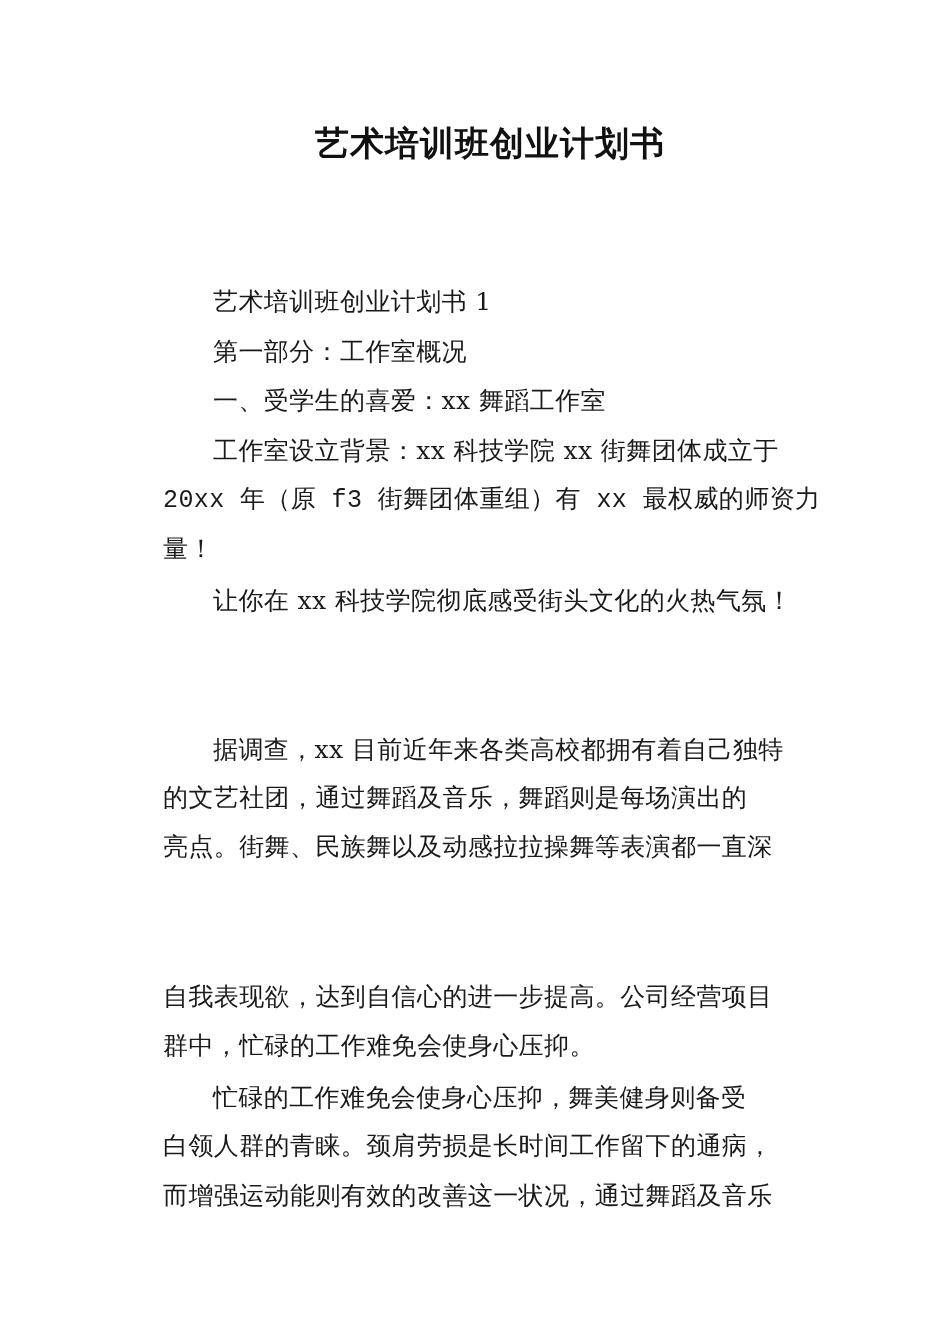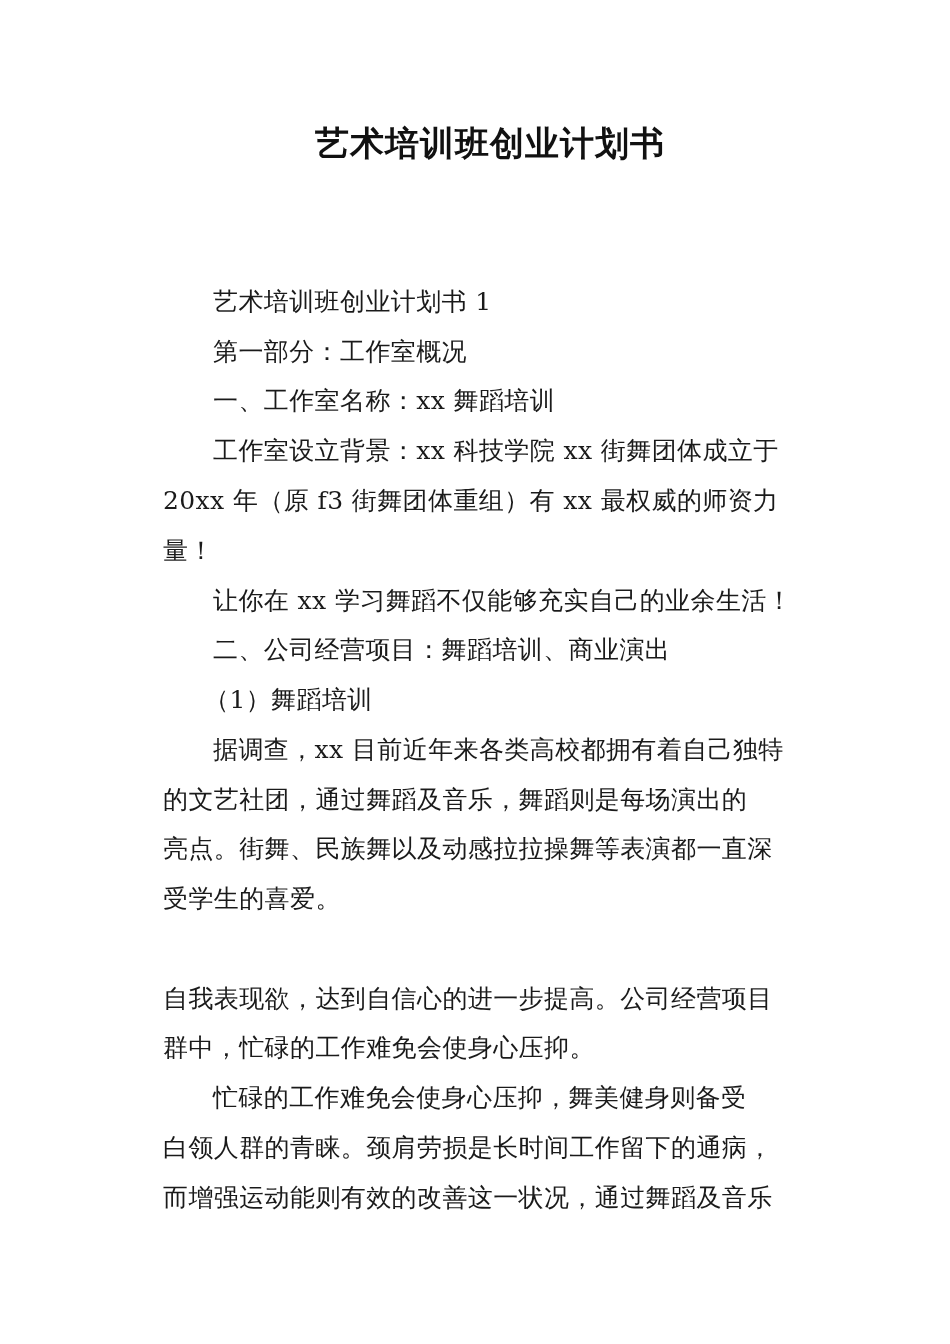--- a/index.html
+++ b/index.html
@@ -9,40 +9,37 @@
     position: absolute; left: 0; top: 118px; width: 980px; text-align: center;
     font-family: "DejaVu Sans", sans-serif; font-weight: bold; font-size: 34px;
     color: #111111; letter-spacing: 1px; line-height: 50px;
   }
   .line {
     position: absolute; white-space: nowrap;
     font-family: "DejaVu Serif", serif; font-size: 25px; color: #1a1a1a;
     line-height: 36px; letter-spacing: 0.4px; text-align: right;
   }
   .ind { left: 213px; }
-  .noind { left: 163px; }
+  .noind { left: 163px; font-family: Liberation Mono, monospace; }
   .sub { left: 204px; }
 </style>
 </head>
 <body>
 
 <div class="page">
   <div class="title">艺术培训班创业计划书</div>
 
   <div class="line ind" style="top:284px">艺术培训班创业计划书 1</div>
   <div class="line ind" style="top:334px">第一部分：工作室概况</div>
-  <div class="line ind" style="top:383px">一、工作室名称：xx 舞蹈培训</div>
+  <div class="line ind" style="top:383px">一、受学生的喜爱：xx 舞蹈工作室</div>
   <div class="line ind" style="top:433px">工作室设立背景：xx 科技学院 xx 街舞团体成立于</div>
   <div class="line noind" style="top:483px">20xx 年（原 f3 街舞团体重组）有 xx 最权威的师资力</div>
   <div class="line noind" style="top:533px">量！</div>
-  <div class="line ind" style="top:583px">让你在 xx 学习舞蹈不仅能够充实自己的业余生活！</div>
-  <div class="line ind" style="top:632px">二、公司经营项目：舞蹈培训、商业演出</div>
-  <div class="line sub" style="top:682px">（1）舞蹈培训</div>
+  <div class="line ind" style="top:583px">让你在 xx 科技学院彻底感受街头文化的火热气氛！</div>
   <div class="line ind" style="top:732px">据调查，xx 目前近年来各类高校都拥有着自己独特</div>
   <div class="line noind" style="top:782px">的文艺社团，通过舞蹈及音乐，舞蹈则是每场演出的</div>
   <div class="line noind" style="top:831px">亮点。街舞、民族舞以及动感拉拉操舞等表演都一直深</div>
-  <div class="line noind" style="top:881px">受学生的喜爱。</div>
   <div class="line noind" style="top:981px">自我表现欲，达到自信心的进一步提高。公司经营项目</div>
   <div class="line noind" style="top:1030px">群中，忙碌的工作难免会使身心压抑。</div>
   <div class="line ind" style="top:1080px">忙碌的工作难免会使身心压抑，舞美健身则备受</div>
   <div class="line noind" style="top:1130px">白领人群的青睐。颈肩劳损是长时间工作留下的通病，</div>
   <div class="line noind" style="top:1180px">而增强运动能则有效的改善这一状况，通过舞蹈及音乐</div>
 </div>
 
 </body></html>

